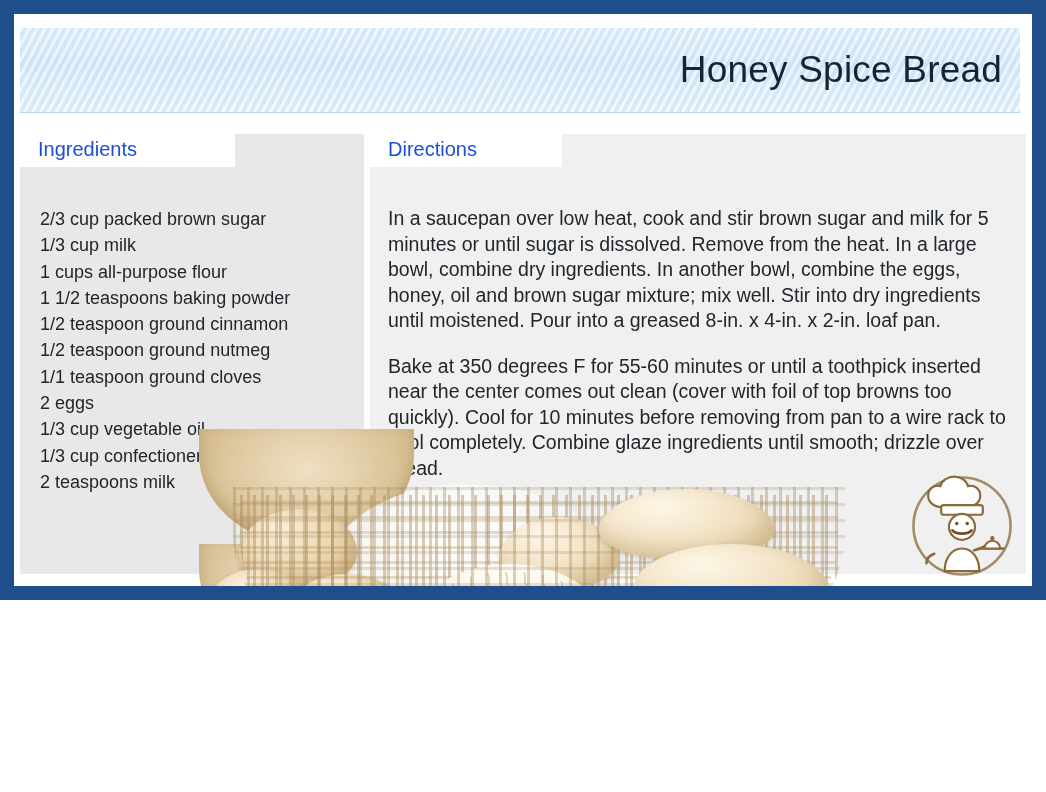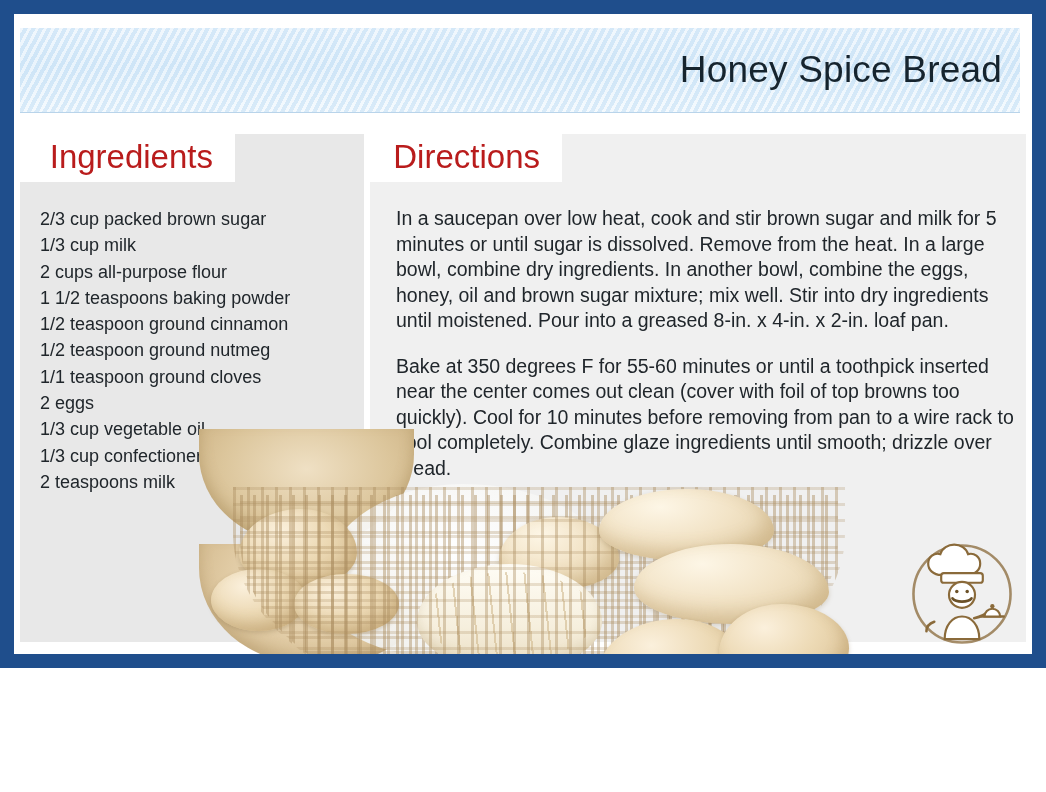--- a/index.html
+++ b/index.html
@@ -11,21 +11,21 @@
     width: 1046px;
     height: 792px;
     font-family: "Liberation Sans", sans-serif;
     overflow: hidden;
   }
 
   
   .slide {
     position: relative;
     width: 1046px;
-    height: 668px;
+    height: 600px;
     box-sizing: border-box;
     background: #ffffff;
     border: 14px solid #1f4e8c;
     overflow: hidden;
   }
   .slide-inner {
     position: absolute;
     left: 0; top: 0; right: 0; bottom: 0;
     background: #ffffff;
     overflow: hidden;
@@ -76,24 +76,23 @@
     background: #f0f0f0;
   }
 
   
   .head-tab {
     position: absolute;
     top: 0;
     left: 0;
     background: #ffffff;
     padding: 4px 22px 6px 18px;
-    font-size: 33px;
-    color: #b91c1c;
+    font-size: 20px;
+    color: #1d4ed8;
     line-height: 1.15;
-    text-align: right;
   }
   .panel-ingredients .head-tab { width: 175px; }
   .panel-directions .head-tab { width: 152px; }
 
   
   .ingredient-list {
     position: absolute;
     top: 72px;
     left: 20px;
     right: 10px;
@@ -109,21 +108,21 @@
   }
 
   
   .directions-body {
     position: absolute;
     top: 72px;
     left: 14px;
     right: 12px;
   }
   .directions-body p {
-    margin: 0 0 20px 12px;
+    margin: 0 0 20px 4px;
     font-size: 19.5px;
     line-height: 25.5px;
     color: #20262b;
   }
 
   
   .photo {
     position: absolute;
     left: 185px;
     top: 415px;
@@ -210,21 +209,21 @@
 
     <div class="title-banner">
       <div class="title-text">Honey Spice Bread</div>
     </div>
 
     <div class="panel-ingredients">
       <div class="head-tab">Ingredients</div>
       <ul class="ingredient-list">
         <li>2/3 cup packed brown sugar</li>
         <li>1/3 cup milk</li>
-        <li>2 cups all-purpose flour</li>
+        <li>1 cups all-purpose flour</li>
         <li>1 1/2 teaspoons baking powder</li>
         <li>1/2 teaspoon ground cinnamon</li>
         <li>1/2 teaspoon ground nutmeg</li>
         <li>1/1 teaspoon ground cloves</li>
         <li>2 eggs</li>
         <li>1/3 cup vegetable oil</li>
         <li>1/3 cup confectioners' sugar</li>
         <li>2 teaspoons milk</li>
       </ul>
     </div>

